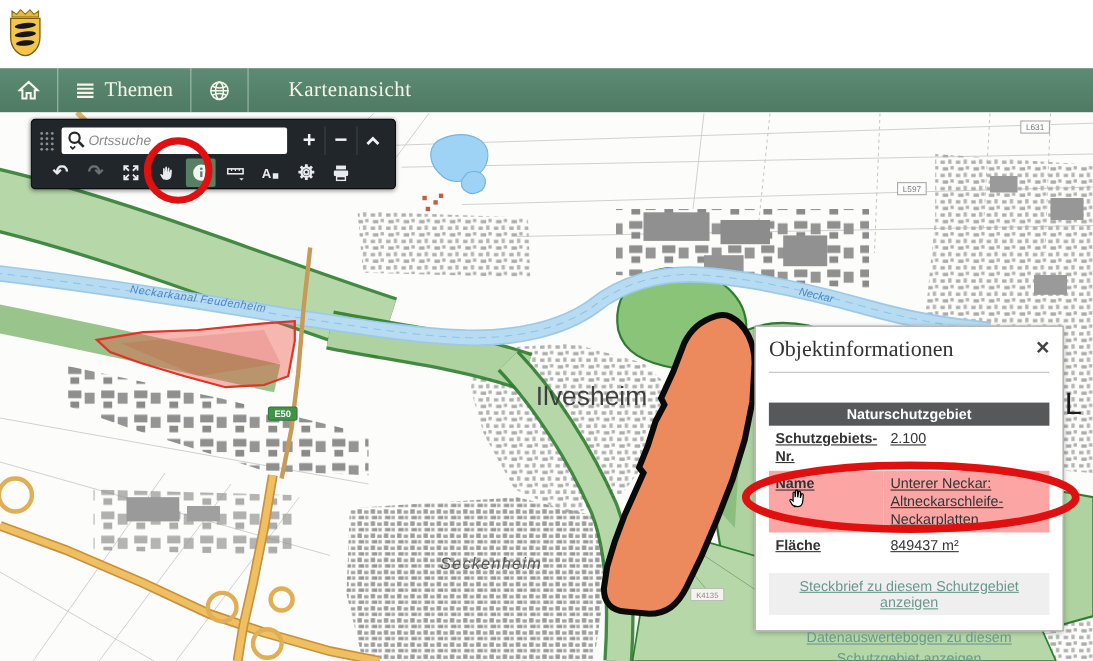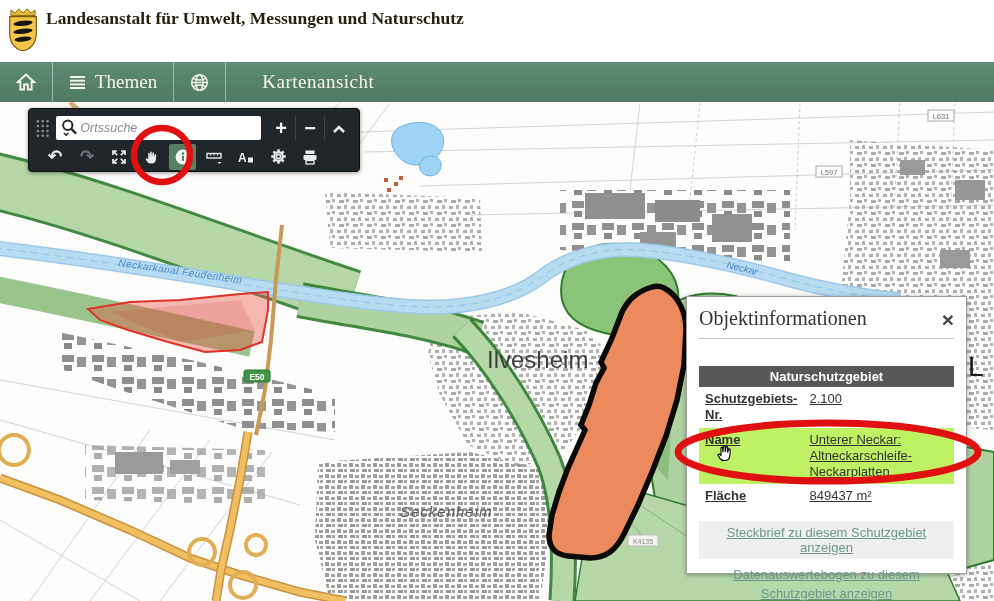--- a/index.html
+++ b/index.html
@@ -40,33 +40,33 @@
   .tb-row2 { display:flex; align-items:center; height:28px; padding:1px 10px 0 10px; gap:0; }
   .tool { width:32px; height:26px; display:flex; align-items:center; justify-content:center;
           cursor:pointer; color:#e9ecee; font-size:17px; font-weight:bold; }
   .tool.disabled { color:#6b7178; }
   .tool.active { background:#577f63; border-radius:2px; width:27px; height:26px; margin:0 2px; }
 
   
   .panel { position:absolute; left:686px; top:296px; width:281px; height:278px; z-index:30;
            background:#fff; border:1px solid #9c9c9c; box-shadow:0 1px 5px rgba(0,0,0,.35);
            padding:10px 12px; }
-  .panel-title-row { display:flex; justify-content:space-between; align-items:flex-end; }
+  .panel-title-row { display:flex; justify-content:space-between; align-items:flex-start; }
   .panel-title { font-family:"Liberation Serif", serif; font-size:20px; color:#333; }
   .panel-close { font-size:21px; color:#444; cursor:pointer; line-height:20px; font-weight:bold; }
   .panel hr { border:none; border-top:1px solid #c3c3c3; margin:8px 0 9px 0; }
   .ptable-header { background:#57585a; color:#fff; font-weight:bold; font-size:13px;
                    text-align:center; padding:3px 0;margin-top:27px; }
   .ptable { width:100%; border-collapse:collapse; font-size:13px; color:#333; }
   .ptable td { padding:4px 6px; vertical-align:top; line-height:1.25;text-decoration:underline; }
   .ptable td.lbl { font-weight:bold; width:88px; }
-  .ptable tr:nth-child(2) { background:#bef264; }
+  .ptable tr:nth-child(2) { background:#fca5a5; }
   .plinks { margin-top:12px; text-align:center; font-size:13px; }
   .plink { color:#6a988c; text-decoration:underline; cursor:pointer; display:block; }
-  .plink.first { background:#efefef; padding:4px 2px; margin-bottom:6px; }
+  .plink.first { background:#efefef; padding:4px 2px; margin-bottom:11px; }
   .plink.second { line-height:1.5; }
 
   
   .mapsvg { position:absolute; left:0; top:0; z-index:1; }
   .annot { position:absolute; left:0; top:0; z-index:40; pointer-events:none; }
 </style>
 </head>
 <body>
 
 <div class="stage">
@@ -221,21 +221,20 @@
     <svg class="logo" width="32" height="46" viewBox="0 0 26 38">
       <path d="M3 7 L3 2.5 L6.5 5 L9.5 1.5 L13 5 L16.5 1.5 L19.5 5 L23 2.5 L23 7 Z" fill="#e8b93c" stroke="#8a6a10" stroke-width=".8"></path>
       <path d="M2 8 h22 v14 c0 9 -6.5 14 -11 14 c-4.5 0 -11 -5 -11 -14 Z" fill="#f3c54a" stroke="#7a5c10" stroke-width="1"></path>
       <g fill="#161616">
         <ellipse cx="13" cy="13.5" rx="8" ry="2.1" transform="rotate(-6 13 13.5)"></ellipse>
         <ellipse cx="13" cy="20" rx="8" ry="2.1" transform="rotate(-6 13 20)"></ellipse>
         <ellipse cx="13" cy="26.5" rx="7" ry="2" transform="rotate(-6 13 26.5)"></ellipse>
       </g>
     </svg>
     <div class="titles">
-      <div>Landesanstalt für Umwelt, Messungen und Naturschutz</div>
     </div>
   </div>
 
   <div class="navbar">
     <div class="nav-item">
       <svg width="20" height="18" viewBox="0 0 16 14">
         <path d="M8 1 L1.5 7 H3.5 V13 H6.5 V9 H9.5 V13 H12.5 V7 H14.5 Z" fill="none" stroke="#f7f4e8" stroke-width="1.5"></path>
       </svg>
     </div>
     <div class="nav-div"></div>

